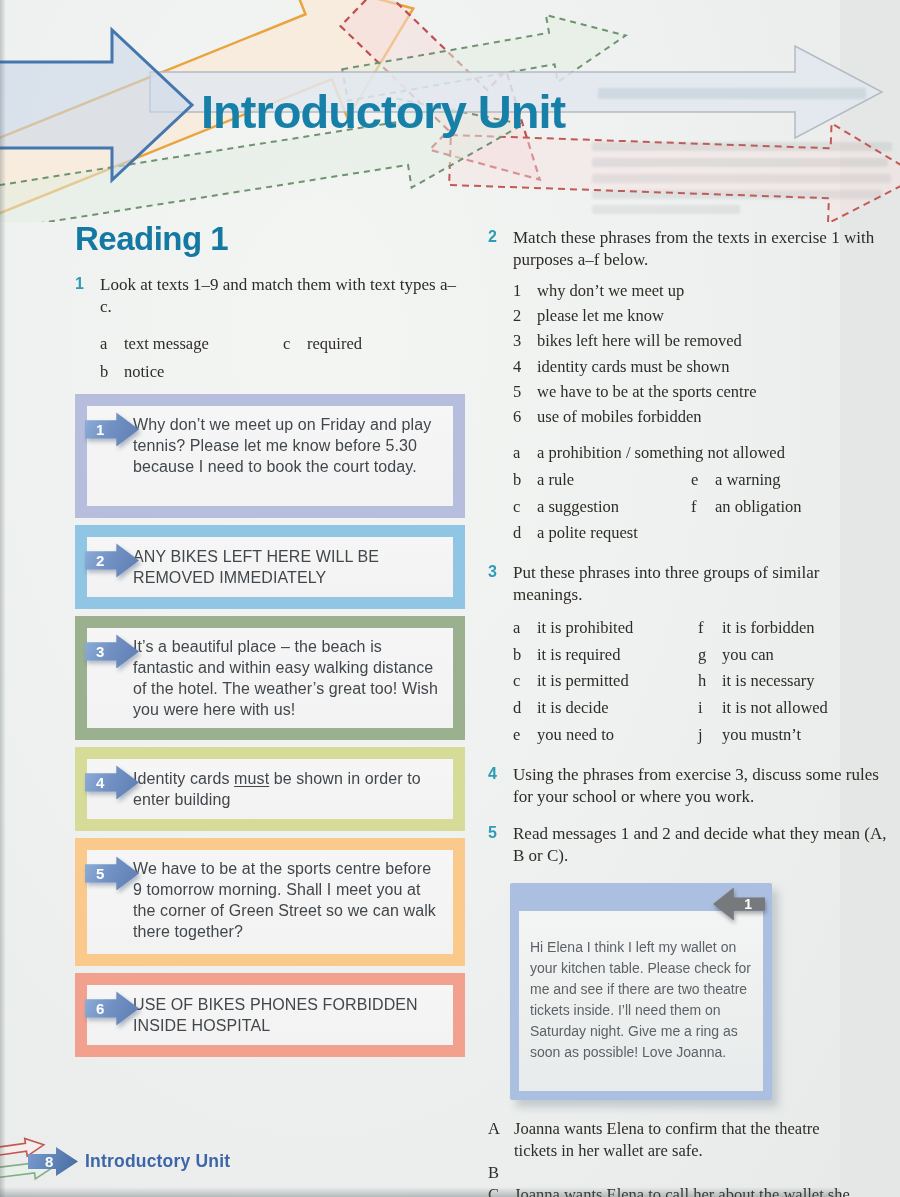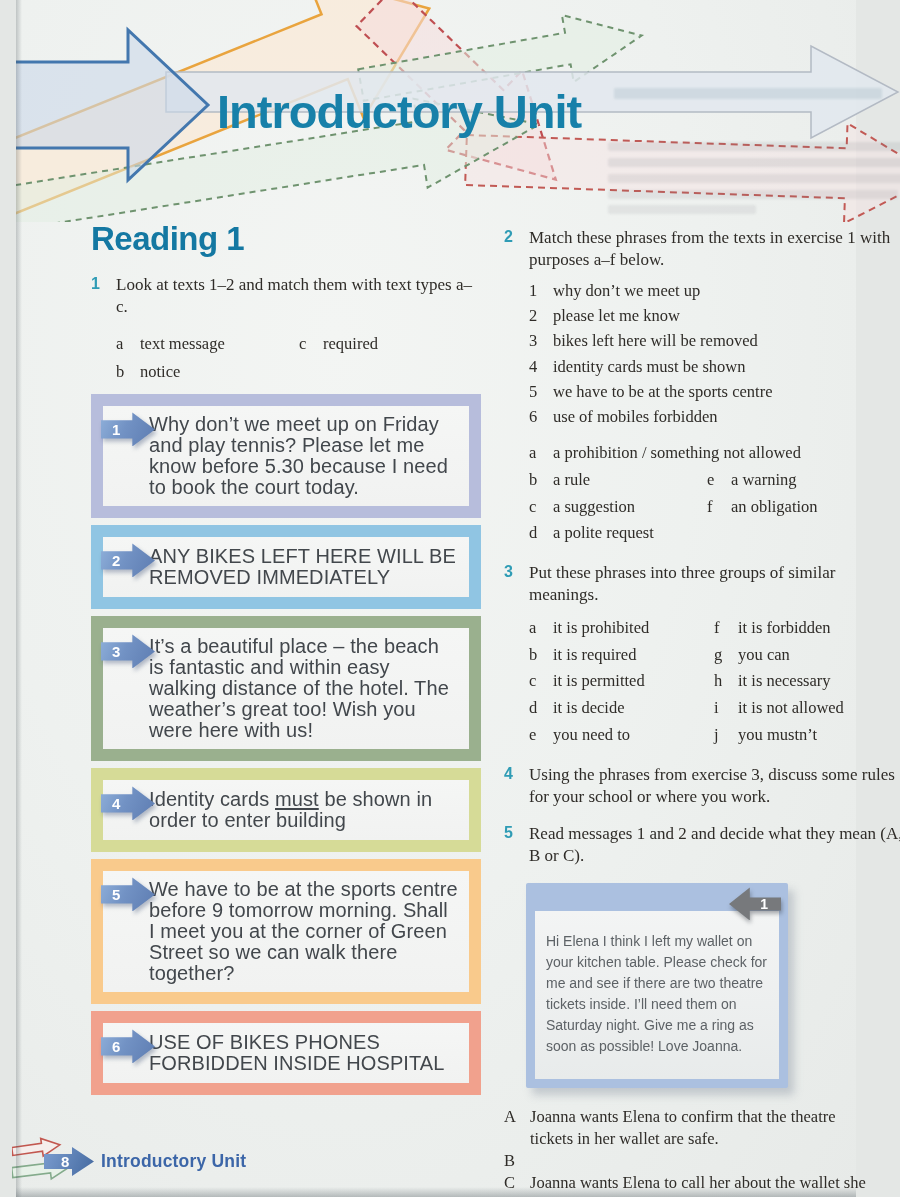--- a/index.html
+++ b/index.html
@@ -1,18 +1,18 @@
 <!DOCTYPE html>
 <html><head>
 <meta charset="utf-8">
 <style>
   html,body{margin:0;padding:0;}
   body{width:900px;height:1197px;overflow:hidden;background:#e4e7e5;font-family:"Liberation Sans",sans-serif;}
   .page{position:relative;width:840px;height:1197px;
-    background:radial-gradient(ellipse at 38% 28%, #f3f5f3 0%, #eef1ef 50%, #e7eae8 100%);margin-left:16px;}
+    background:radial-gradient(ellipse at 38% 28%, #f3f5f3 0%, #eef1ef 50%, #e7eae8 100%);}
   .photo-edge-left{position:absolute;left:0;top:0;bottom:0;width:6px;
     background:linear-gradient(90deg, rgba(70,80,85,.28), rgba(70,80,85,0));pointer-events:none;}
   .photo-edge-bottom{position:absolute;left:0;right:0;bottom:0;height:10px;
     background:linear-gradient(rgba(90,100,105,0), rgba(90,100,105,.38));pointer-events:none;}
 
   
   .header{position:absolute;left:0;top:0;width:900px;height:222px;}
   .header svg{position:absolute;left:0;top:0;}
   .page-title{position:absolute;left:201px;top:84px;font-size:47px;font-weight:700;
     letter-spacing:-1px;color:#1780a9;white-space:nowrap;}
@@ -33,32 +33,32 @@
 
   .phrase-list{margin:8px 0 12px 25px;}
   .phrase-list .li{margin-bottom:3.5px;}
   .purpose-grid{display:grid;grid-template-columns:178px auto;row-gap:5px;margin:14px 0 18px 25px;}
   .purpose-grid .full{grid-column:1 / -1;}
   .grid-3{display:grid;grid-template-columns:185px auto;row-gap:5px;margin:10px 0 18px 25px;}
 
   
   .text-box{position:relative;border:12px solid #ccc;background:linear-gradient(#f5f6f5,#f1f2f1);
     margin-bottom:7px;padding:8px 10px 8px 46px;}
-  .box-text{margin:0;font-size:20px;line-height:21px;color:#42474c;letter-spacing:.1px;}
+  .box-text{margin:0;font-size:16px;line-height:21px;color:#42474c;letter-spacing:.1px;}
   .num-arrow-wrap{position:absolute;left:-2px;top:6px;filter:drop-shadow(2px 3px 2px rgba(50,70,110,.35));}
   .num-arrow{width:54px;height:34px;clip-path:polygon(0 23%,58% 23%,58% 0,100% 50%,58% 100%,58% 77%,0 77%);
     background:linear-gradient(115deg,#8fb0da 0%,#7292c4 45%,#5d7cb1 100%);
     color:#fff;font-weight:700;font-size:15px;display:flex;align-items:center;padding-left:11px;box-sizing:border-box;}
   u.must{text-underline-offset:2px;}
 
   
   .message-box{position:relative;width:262px;margin:16px 0 18px 22px;background:#abc0e0;
     padding:28px 9px 9px 9px;box-sizing:border-box;border-radius:2px;
     box-shadow:6px 7px 9px rgba(130,140,155,.38);}
-  .message-inner{background:linear-gradient(#f3f4f4,#e8ebeb);padding:20px 11px;min-height:128px;}
+  .message-inner{background:linear-gradient(#f3f4f4,#e8ebeb);padding:26px 11px;min-height:128px;}
   .message-text{margin:0;font-size:14px;line-height:21px;color:#5d6266;}
   .msg-arrow-wrap{position:absolute;top:4px;right:7px;filter:drop-shadow(1px 3px 2px rgba(40,45,55,.4));}
   .msg-arrow{width:52px;height:33px;clip-path:polygon(0 50%,40% 0,40% 30%,100% 30%,100% 70%,40% 70%,40% 100%);
     background:#77797c;color:#fff;font-weight:700;font-size:14px;
     display:flex;align-items:center;justify-content:flex-end;padding-right:13px;box-sizing:border-box;}
 
   .abc-list{margin-top:14px;}
   .abc-item{display:flex;}
   .abc-item .tag{width:26px;flex:0 0 26px;}
   .abc-item .txt{width:352px;}
@@ -113,21 +113,21 @@
     <div class="ghost" style="left:592px;top:205px;width:148px;height:9px;background:rgba(120,126,132,.12);"></div>
 
     <div class="page-title" style="color: rgb(23, 128, 169);">Introductory Unit</div>
   </div>
 
   <div class="col-left">
     <h2 class="section-heading" style="color: rgb(20, 120, 162);">Reading 1</h2>
 
     <div class="exercise">
       <span class="ex-num" style="color: rgb(47, 156, 181);">1</span>
-      <span class="ex-body">Look at texts 1–2 and match them with text types a–c.</span>
+      <span class="ex-body">Look at texts 1–9 and match them with text types a–c.</span>
     </div>
 
     <div class="opt-grid-1">
       <span class="li">
         <span class="tag">a</span>
         <span>text message</span>
       </span>
       <span class="li">
         <span class="tag">c</span>
         <span>required</span>

